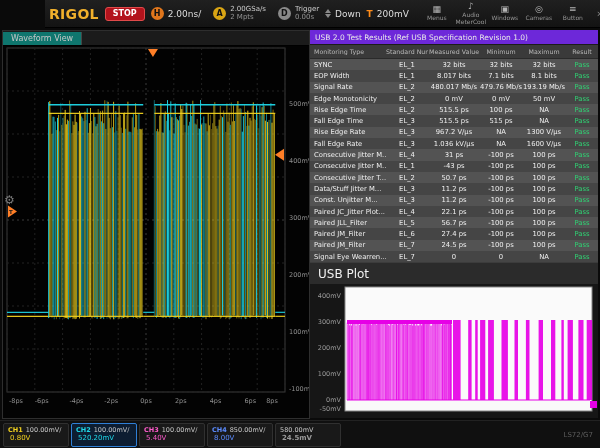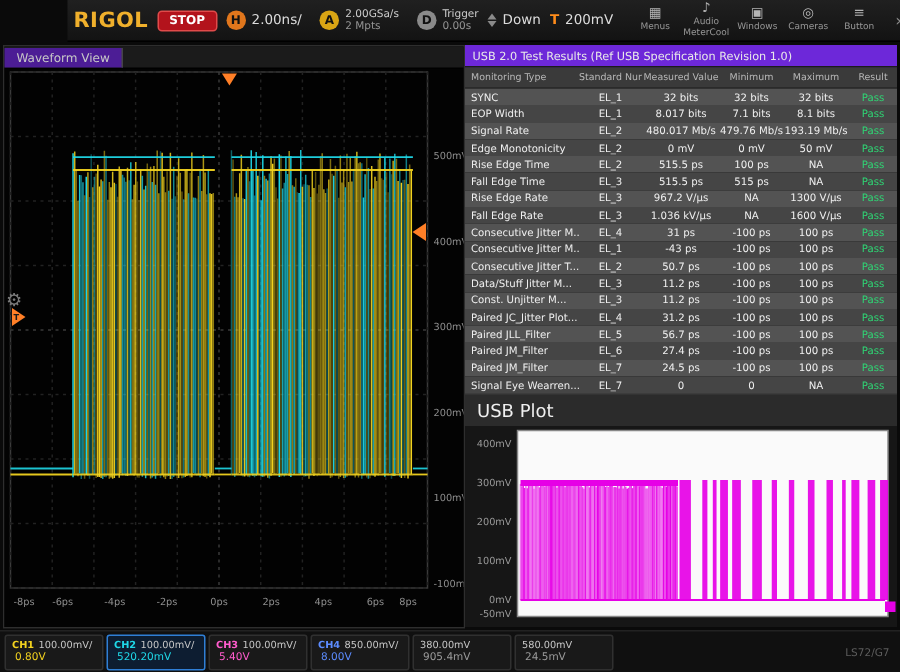--- a/index.html
+++ b/index.html
@@ -34,21 +34,21 @@
     width:32px;height:26px;gap:1px;border-radius:2px;}
   .tb-btn .ic{font-size:9px;color:#b5b5b5;line-height:1;}
   .tb-btn .lb{font-size:6px;color:#979797;text-align:center;line-height:1.05;max-width:32px;}
   .chev{color:#8a8a8a;font-size:11px;padding:0 2px;}
 
   
   .main{position:absolute;top:28px;left:0;right:0;}
   .left-panel{position:absolute;left:2px;top:2px;width:306px;background:#000;
     border:1px solid #2e2e2e;box-sizing:content-box;}
   .panel-header{height:14px;background:#1b1b1b;display:flex;align-items:center;border-bottom:1px solid #000;}
-  .panel-header .tab{background:#4c1d95;color:#c8c8c8;font-size:8px;padding:0 8px;height:13px;
+  .panel-header .tab{background:#0f766e;color:#c8c8c8;font-size:8px;padding:0 8px;height:13px;
     display:flex;align-items:center;border-right:1px solid #454545;}
   .wave-wrap{position:relative;width:306px;height:372px;background:#030303;}
   .gear{position:absolute;left:1px;top:148px;color:#7a7a7a;font-size:12px;line-height:1;}
 
   .right-panel{position:absolute;left:310px;top:2px;width:288px;}
   .table-title{height:14px;background:#6d28d9;color:#e9e9e9;font-size:7.5px;display:flex;
     align-items:center;padding:0 5px;white-space:nowrap;overflow:hidden;border-bottom:1px solid #1c1c1c;}
   .table-header{display:grid;grid-template-columns:76px 42px 52px 42px 44px 1fr;background:#3a3a3a;
     color:#b8b8b8;font-size:6.3px;height:13px;align-items:center;border-bottom:1px solid #2a2a2a;}
   .table-header span{text-align:center;white-space:nowrap;overflow:hidden;}
@@ -523,21 +523,21 @@
             <span>Const. Unjitter M...</span>
             <span>EL_3</span>
             <span>11.2 ps</span>
             <span>-100 ps</span>
             <span>100 ps</span>
             <span class="pass">Pass</span>
           </div>
           <div class="trow">
             <span>Paired JC_Jitter Plot...</span>
             <span>EL_4</span>
-            <span>31.2 ps</span>
+            <span>22.1 ps</span>
             <span>-100 ps</span>
             <span>100 ps</span>
             <span class="pass">Pass</span>
           </div>
           <div class="trow">
             <span>Paired JLL_Filter</span>
             <span>EL_5</span>
             <span>56.7 ps</span>
             <span>-100 ps</span>
             <span>100 ps</span>
@@ -746,27 +746,21 @@
         </div>
         <div class="chbox">
           <div class="l1">
             <span class="tab" style="color: rgb(92, 140, 255);">CH4</span>
             <span style="color: rgb(200, 200, 200);">850.00mV/</span>
           </div>
           <div class="l2" style="color: rgb(92, 140, 255);">8.00V</div>
         </div>
         <div class="chbox">
           <div class="l1">
-            <span style="color: rgb(200, 200, 200);">380.00mV</span>
-          </div>
-          <div class="l2" style="color: rgb(154, 154, 154);">905.4mV</div>
-        </div>
-        <div class="chbox">
-          <div class="l1">
             <span style="color: rgb(200, 200, 200);">580.00mV</span>
           </div>
-          <div class="l2" style="color: rgb(154, 154, 154);">24.5mV</div>
+          <div class="l2" style="color: rgb(154, 154, 154); font-weight: bold;">24.5mV</div>
         </div>
       </div>
     <div class="corner">LS72/G7</div>
   </div>
 
 </div>
 
 </body></html>

